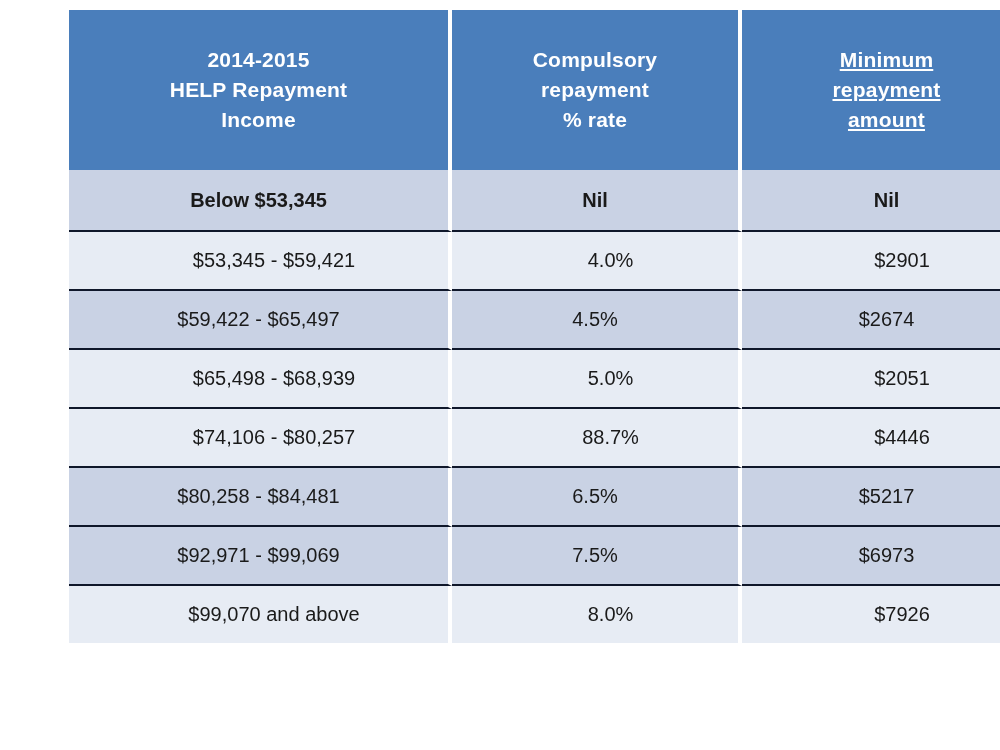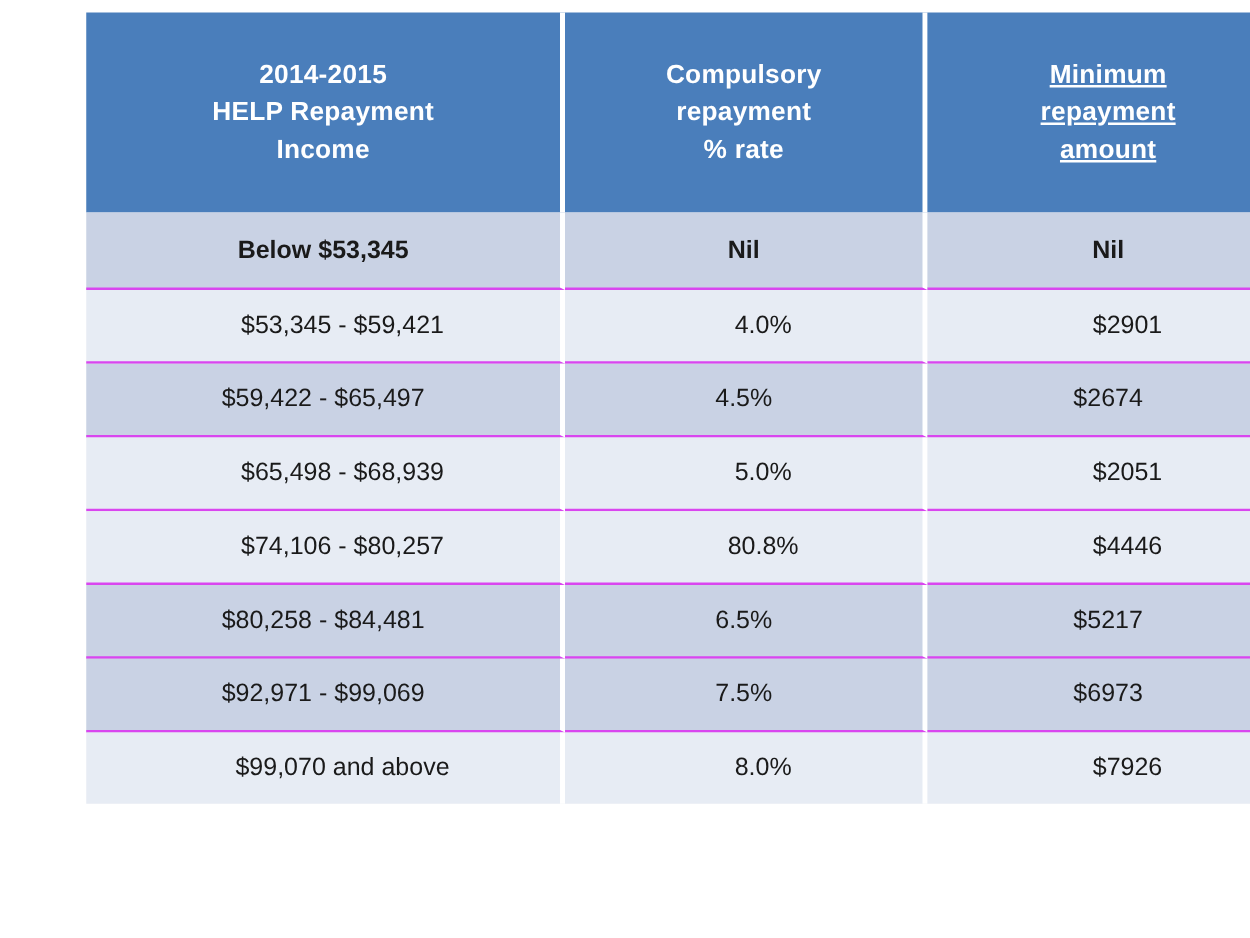--- a/index.html
+++ b/index.html
@@ -46,21 +46,21 @@
   thead th .hl { display: block; }
 
   tbody td {
     font-size: 20px;
     color: #1a1a1a;
     text-align: center;
     vertical-align: middle;
     height: 57px;
     padding: 0 6px;
     border-right: 4px solid #ffffff;
-    border-bottom: 2px solid #d946ef;
+    border-bottom: 2px solid #0f172a;
   }
   tbody td:last-child { border-right: none; }
 
   tbody tr.band-a td { background: #C9D2E4; }
   tbody tr.band-b td { background: #E7ECF4; padding-left: 37px; }
   tbody tr.first-row td { font-weight: bold; font-size: 20px; height: 60px; }
   tbody tr:last-child td { border-bottom: none; }
 </style>
 </head>
 <body>
@@ -107,21 +107,21 @@
         <td>4.5%</td>
         <td>$2674</td>
       </tr>
       <tr class="band-b">
         <td>$65,498  -  $68,939</td>
         <td>5.0%</td>
         <td>$2051</td>
       </tr>
       <tr class="band-b">
         <td>$74,106  -  $80,257</td>
-        <td>80.8%</td>
+        <td>88.7%</td>
         <td>$4446</td>
       </tr>
       <tr class="band-a">
         <td>$80,258  -  $84,481</td>
         <td>6.5%</td>
         <td>$5217</td>
       </tr>
       <tr class="band-a">
         <td>$92,971  -  $99,069</td>
         <td>7.5%</td>

